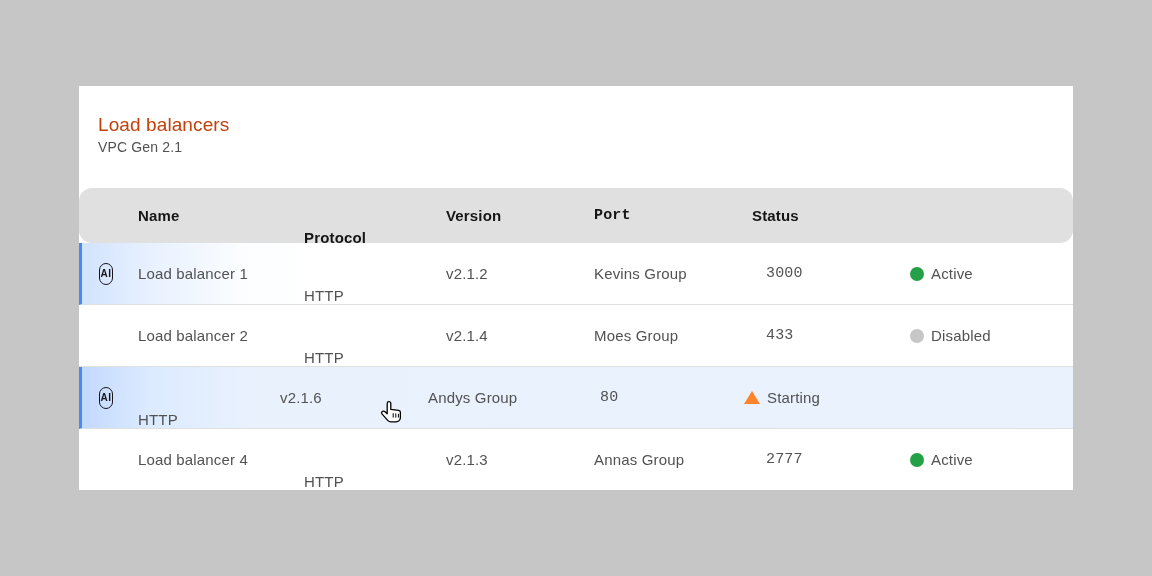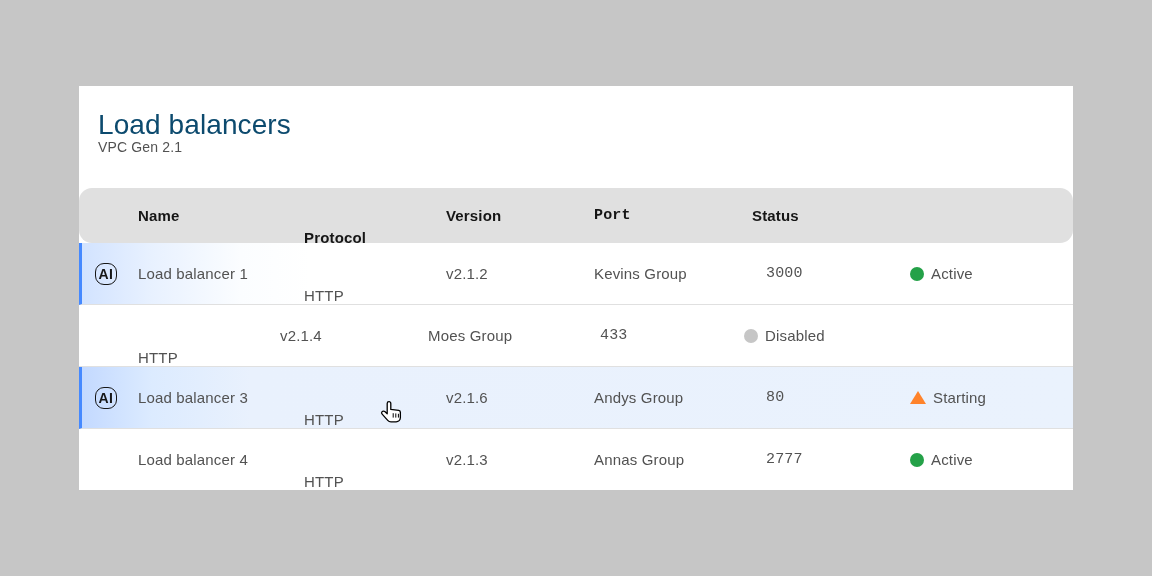--- a/index.html
+++ b/index.html
@@ -16,24 +16,24 @@
     width: 994px; height: 404px;
     background: #ffffff;
     display: flex;
     flex-direction: column;
   }
   .card-header {
     height: 110px;
     padding: 25px 0 0 19px;
   }
   .card-title {
-    font-size: 28px;
+    font-size: 19px;
     line-height: 28px;
     font-weight: 400;
-    color: #0c4a6e;
+    color: #c2410c;
     letter-spacing: 0.1px;
   }
   .card-subtitle {
     margin-top: 0;
     font-size: 14px;
     color: #525252;
     letter-spacing: 0.16px;
   }
   
   .thead {
@@ -76,25 +76,25 @@
   .row-ai .c-badge, .row-ai-hover .c-badge { width: 48px; }
   .c-name   { width: 166px; padding-left: 8px; }
   .c-proto  { width: 142px; padding-left: 8px; margin-top: 44px; }
   .c-ver    { width: 148px; padding-left: 8px; }
   .c-groups { width: 172px; padding-left: 8px; }
   .c-port   { width: 148px; padding-left: 8px; font-family: Liberation Mono, monospace; }
   .c-status { flex: 1; padding-left: 4px; display: flex; align-items: center; gap: 7px; }
   .thead .c-status { padding-left: 18px; }
   
   .ai-badge {
-    width: 22px; height: 22px;
+    width: 14px; height: 22px;
     border: 1.5px solid #161616;
     border-radius: 9px;
     display: flex; align-items: center; justify-content: center;
-    font-size: 14px; font-weight: 700;
+    font-size: 10px; font-weight: 700;
     color: #161616;
     letter-spacing: 0.5px;
     background: transparent;
     cursor: pointer;
   }
   
   .ind { width: 14px; height: 14px; flex: none; }
   .ind-circle { border-radius: 50%; }
   .ind-active   { background: #24a148; }
   .ind-disabled { background: #c6c6c6; }
@@ -144,35 +144,35 @@
       <div class="c-groups">Kevins Group</div>
       <div class="c-port">3000</div>
       <div class="c-status">
         <span class="ind ind-circle ind-active"></span>
         <span>Active</span>
       </div>
     </div>
 
     <div class="trow">
       <div class="c-badge"></div>
+      <div class="c-name">Load balancer 2</div>
       <div class="c-proto">HTTP</div>
       <div class="c-ver">v2.1.4</div>
       <div class="c-groups">Moes Group</div>
       <div class="c-port">433</div>
       <div class="c-status">
         <span class="ind ind-circle ind-disabled"></span>
         <span>Disabled</span>
       </div>
     </div>
 
     <div class="trow row-ai-hover">
       <div class="c-badge">
         <span class="ai-badge">AI</span>
       </div>
-      <div class="c-name">Load balancer 3</div>
       <div class="c-proto">HTTP</div>
       <div class="c-ver">v2.1.6</div>
       <div class="c-groups">Andys Group</div>
       <div class="c-port">80</div>
       <div class="c-status">
         <span class="ind ind-starting"></span>
         <span>Starting</span>
       </div>
     </div>
 

